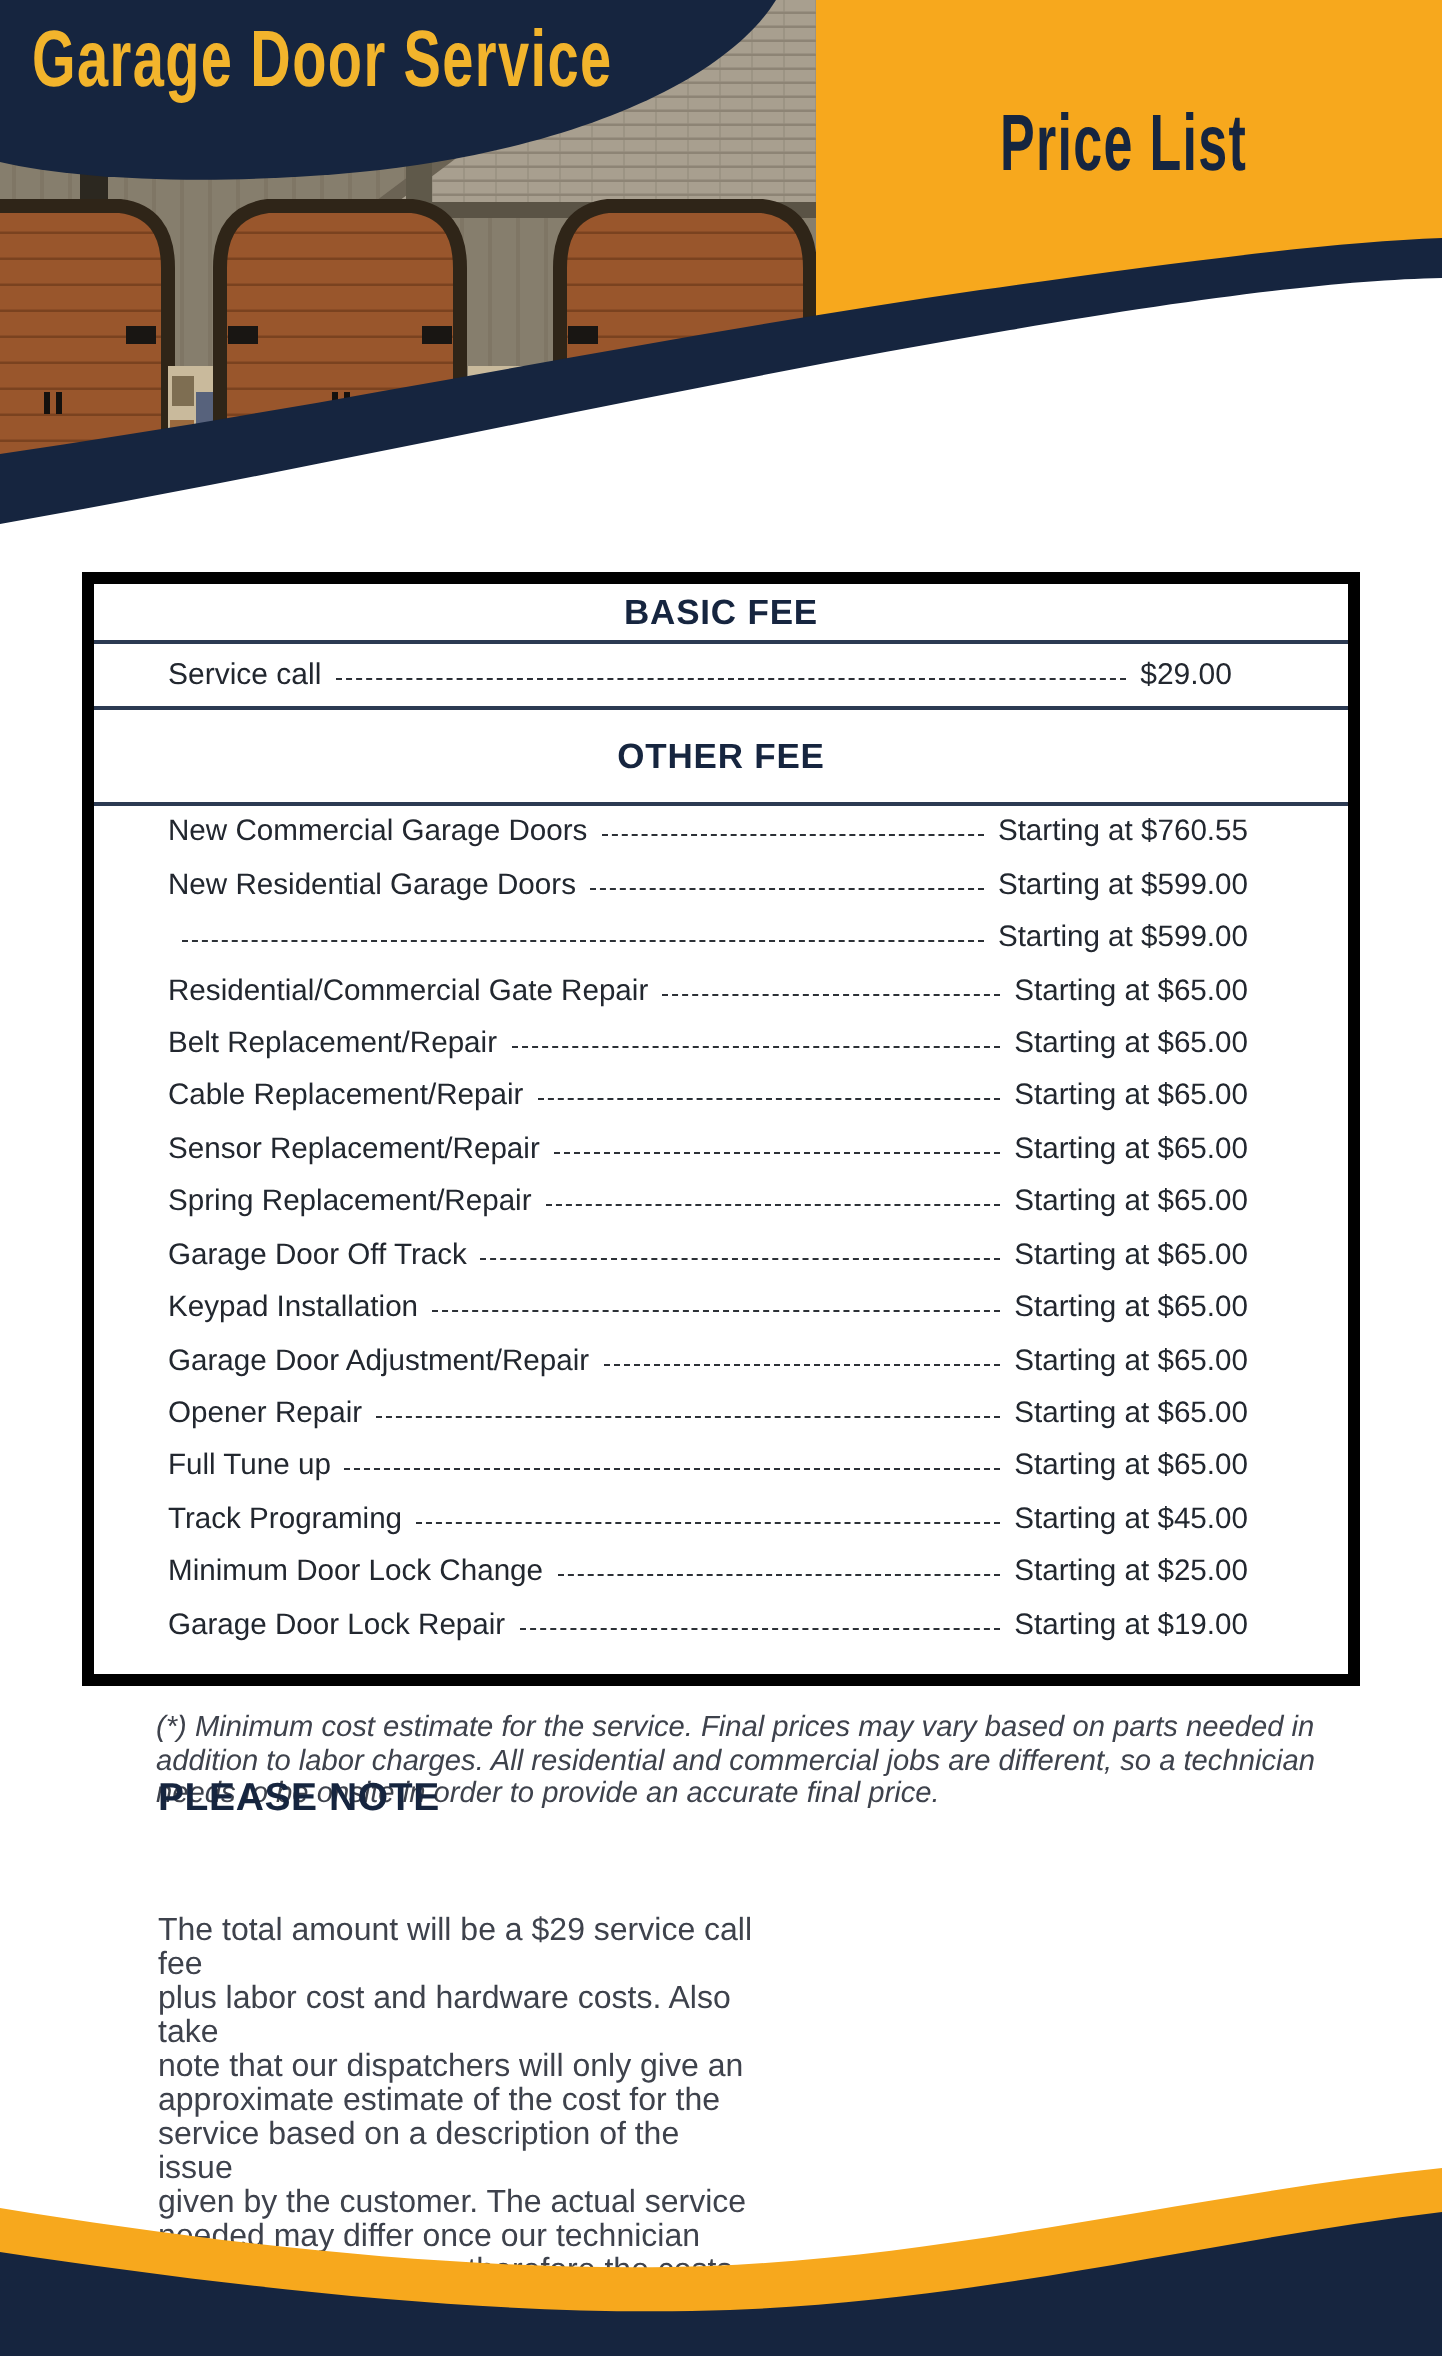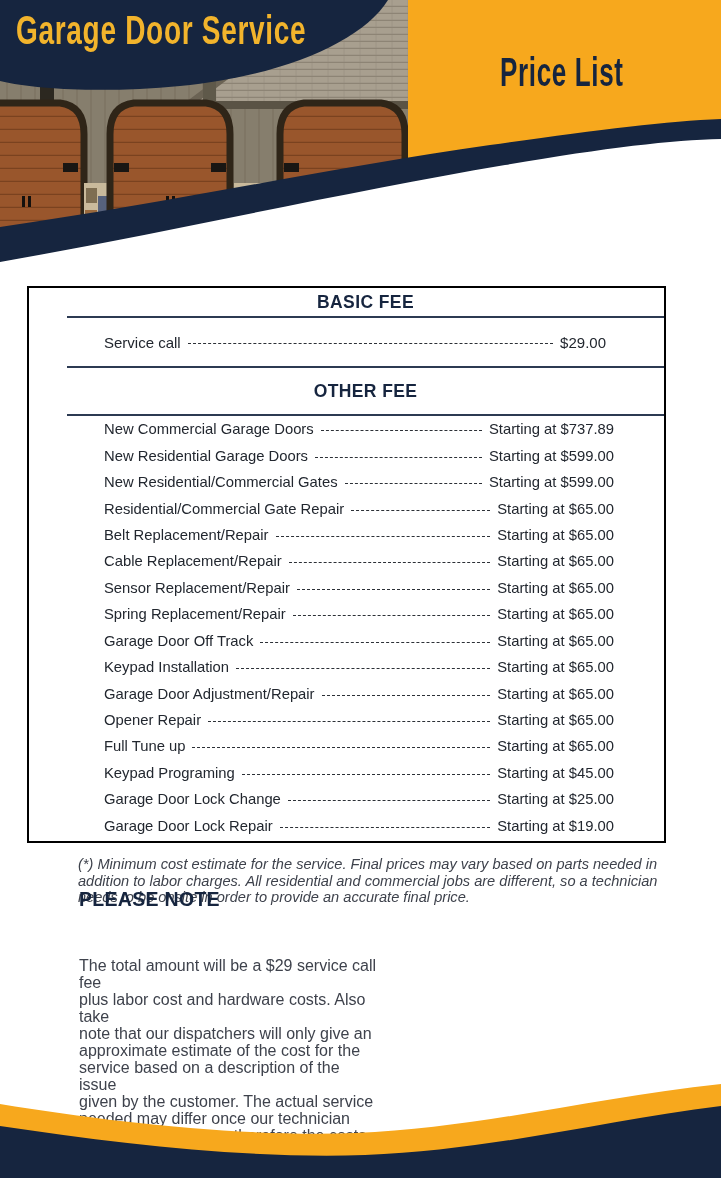--- a/index.html
+++ b/index.html
@@ -21,38 +21,38 @@
     position:absolute;left:16px;top:8px;white-space:nowrap;
     font-size:40px;font-weight:bold;letter-spacing:1px;color:var(--gold);
     transform:scaleX(.70);transform-origin:left top;
   }
   .page-title{
     position:absolute;left:500px;top:50px;white-space:nowrap;
     font-size:40px;font-weight:bold;letter-spacing:1px;color:var(--navy);
     transform:scaleX(.65);transform-origin:left top;
   }
   .price-box{
-    position:absolute;left:27px;top:286px;width:639px;height:557px;
-    border:2px solid #000000;box-sizing:border-box;background:#fff;padding-left:38px;
+    position:absolute;left:41px;top:286px;width:639px;height:557px;
+    border:6px solid #000000;box-sizing:border-box;background:#fff;
   }
   .sec-title{
     box-sizing:border-box;display:flex;align-items:center;justify-content:center;
     font-weight:bold;color:var(--navy);letter-spacing:.4px;font-size:17.5px;
     border-bottom:2px solid #2c3a52;
   }
   .sec-title.basic{height:30px;}
   .sec-title.other{height:48px;}
   .basic-items{box-sizing:border-box;border-bottom:2px solid #2c3a52;}
   .other-items{height:450px;overflow:hidden;text-align:right;}
   .row{
     display:flex;align-items:center;box-sizing:border-box;
     color:var(--ink);font-size:14.8px;
     padding:0 50px 0 37px;height:26.45px;
   }
-  .row.basic{height:48px;padding:0 58px 0 37px;font-size:15px;text-align:center;}
+  .row.basic{height:31px;padding:0 58px 0 37px;font-size:15px;text-align:center;}
   .row .lbl{white-space:nowrap;}
   .row .price{white-space:nowrap;}
   .leader{flex:1;height:0;border-bottom:1.5px dashed #2c3036;margin:3px 7px 0 7px;}
   .footnote{
     position:absolute;left:78px;top:856px;width:580px;
     font-size:14.6px;line-height:16.5px;color:var(--body);white-space:pre-line;font-style:italic;
   }
   .note-h{
     position:absolute;top:888px;font-size:19.5px;font-weight:bold;
     letter-spacing:.3px;color:var(--navy);
@@ -177,29 +177,28 @@
           <span class="lbl">Service call</span>
           <span class="leader"></span>
           <span class="price">$29.00</span>
         </div>
       </div>
       <div class="sec-title other">OTHER FEE</div>
       <div class="other-items">
         <div class="row">
           <span class="lbl">New Commercial Garage Doors</span>
           <span class="leader"></span>
-          <span class="price">Starting at $737.89</span>
+          <span class="price">Starting at $760.55</span>
         </div>
         <div class="row">
           <span class="lbl">New Residential Garage Doors</span>
           <span class="leader"></span>
           <span class="price">Starting at $599.00</span>
         </div>
         <div class="row">
-          <span class="lbl">New Residential/Commercial Gates</span>
           <span class="leader"></span>
           <span class="price">Starting at $599.00</span>
         </div>
         <div class="row">
           <span class="lbl">Residential/Commercial Gate Repair</span>
           <span class="leader"></span>
           <span class="price">Starting at $65.00</span>
         </div>
         <div class="row">
           <span class="lbl">Belt Replacement/Repair</span>
@@ -240,26 +239,26 @@
           <span class="lbl">Opener Repair</span>
           <span class="leader"></span>
           <span class="price">Starting at $65.00</span>
         </div>
         <div class="row">
           <span class="lbl">Full Tune up</span>
           <span class="leader"></span>
           <span class="price">Starting at $65.00</span>
         </div>
         <div class="row">
-          <span class="lbl">Keypad Programing</span>
+          <span class="lbl">Track Programing</span>
           <span class="leader"></span>
           <span class="price">Starting at $45.00</span>
         </div>
         <div class="row">
-          <span class="lbl">Garage Door Lock Change</span>
+          <span class="lbl">Minimum Door Lock Change</span>
           <span class="leader"></span>
           <span class="price">Starting at $25.00</span>
         </div>
         <div class="row">
           <span class="lbl">Garage Door Lock Repair</span>
           <span class="leader"></span>
           <span class="price">Starting at $19.00</span>
         </div>
       </div>
     </div>

